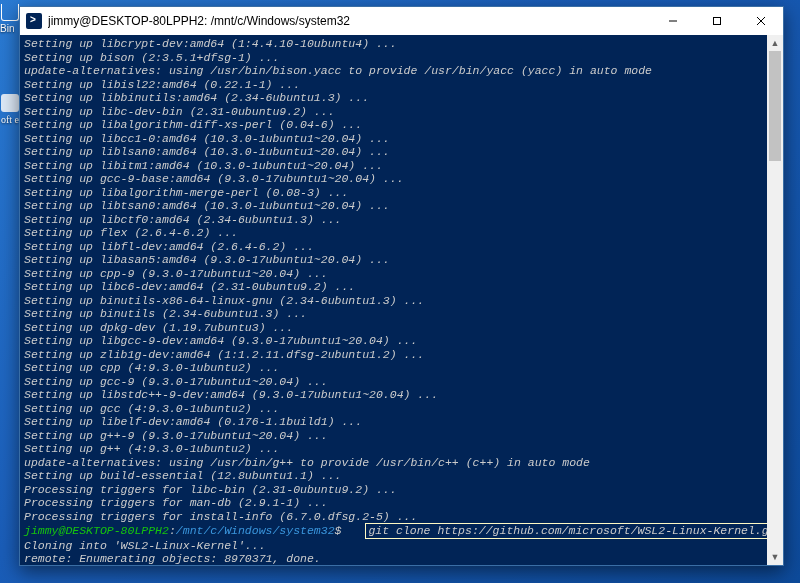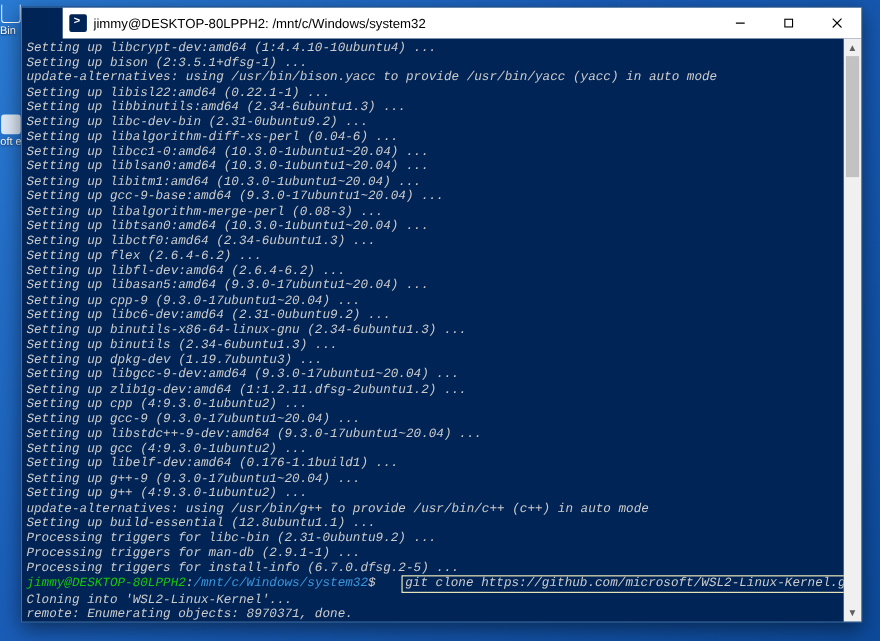--- a/index.html
+++ b/index.html
@@ -64,21 +64,20 @@
   }
 
   .titlebar {
     height: 28px;
     background: #ffffff;
     display: flex;
     align-items: center;
     font-size: 12px;
     color: #000;
     user-select: none;
-    margin-left: 37px;
   }
   .titlebar .ps-icon {
     width: 16px;
     height: 16px;
     margin-left: 6px;
     margin-right: 6px;
     background: #012456;
     border-radius: 2px;
     position: relative;
     flex-shrink: 0;
@@ -165,21 +164,21 @@
     border-radius:0;
   }
 </style>
 </head>
 <body>
 
 <div class="desktop-bin">
   <span class="binico"></span>
   <span>Bin</span>
 </div>
-<div class="desktop-icon" style="top:104px;">
+<div class="desktop-icon" style="top:94px;font-family:Liberation Serif, serif;">
   <span class="ico"></span>
   <span>oft
 e</span>
 </div>
 
 <div class="window">
 
   <div class="titlebar">
     <span class="ps-icon"></span>
     <span class="title-text">jimmy@DESKTOP-80LPPH2: /mnt/c/Windows/system32</span>

